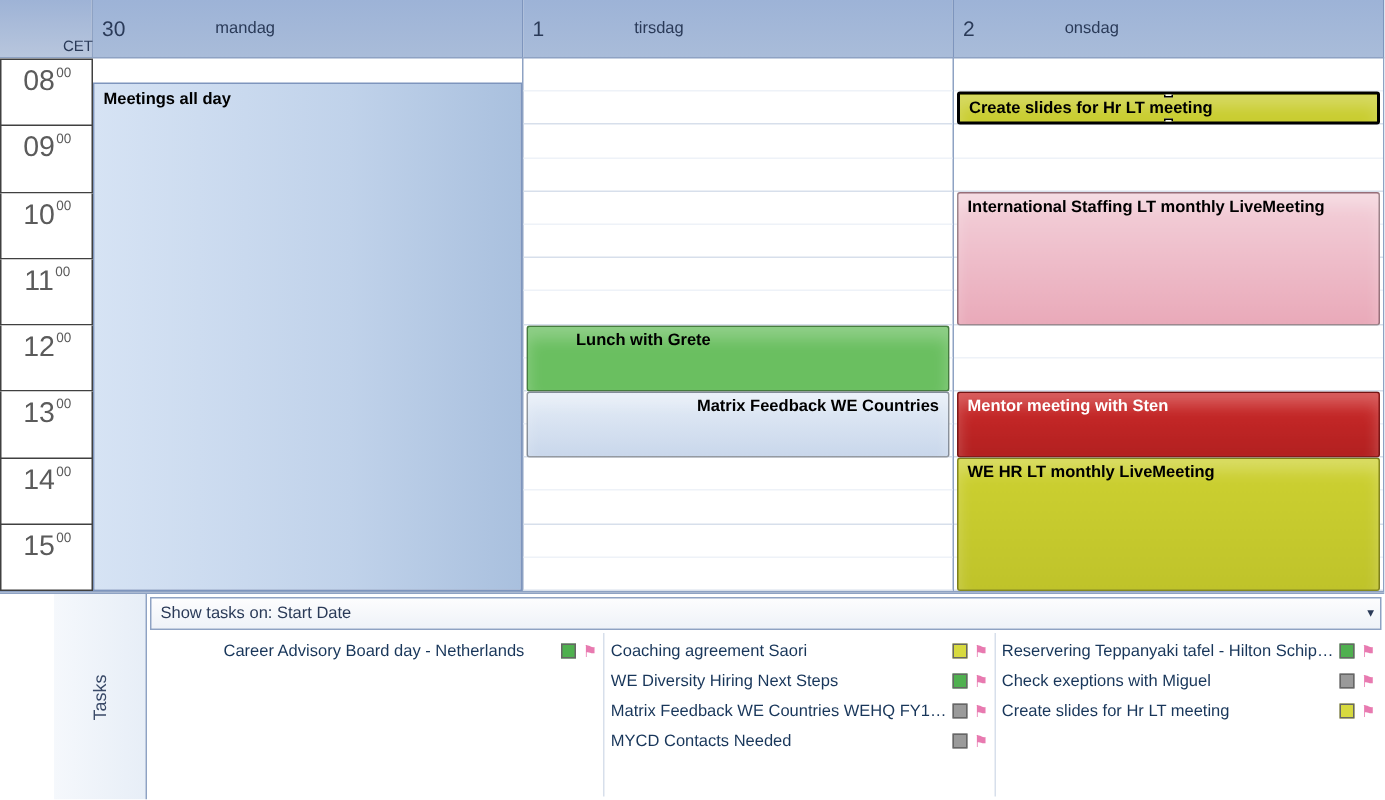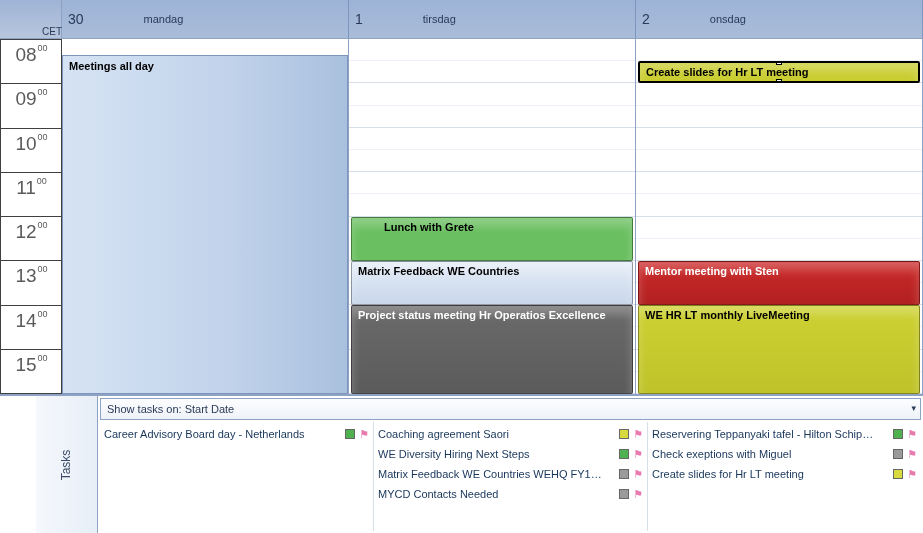--- a/index.html
+++ b/index.html
@@ -54,21 +54,21 @@
   .sel-handle{position:absolute;left:50%;width:6px;height:6px;background:#fff;border:1px solid #000;transform:translateX(-50%);}
   .sel-handle.top{top:-4px;} .sel-handle.bot{bottom:-4px;}
 
   
   .tasks-wrap{ flex:1; display:flex; border-top:1px solid #8ea2c3;padding-left:36px;}
   .tasks-side{ width:62px; border-right:1px solid #8ea2c3; background:linear-gradient(to right,#f5f8fc,#e7eef7); display:flex; align-items:center; justify-content:center;}
   .tasks-side span{ transform:rotate(-90deg); color:#3a4a68; font-size:12px;}
   .tasks-main{ flex:1; display:flex; flex-direction:column;}
   .tasks-header{ height:22px; border:1px solid #8ea2c3; margin:2px 2px 0 2px; background:linear-gradient(#fdfdfe,#eef2f8); display:flex; align-items:center; padding:0 6px; color:#2a3a58; position:relative;}
   .tasks-header .dd{position:absolute; right:4px; top:4px; font-size:9px; color:#2a3a58;}
-  .tasks-cols{ flex:1; display:flex; padding:2px;}
+  .tasks-cols{ flex:1; display:flex; padding:2px;margin-left:45px;}
   .tasks-col{ flex:1; border-right:1px solid #d7dfeb; padding:2px 4px;}
   .tasks-col:last-child{border-right:none;}
   .task-row{ display:flex; align-items:center; height:20px; gap:4px; color:#18365a;}
   .task-row .txt{ flex:1; white-space:nowrap; overflow:hidden; text-overflow:ellipsis;}
   .cat-box{ width:10px; height:10px; border:1px solid #666;}
   .cat-green{background:#4fb14f;} .cat-yellow{background:#d7da3e;} .cat-grey{background:#9a9a9a;}
   .flag{ color:#e87ab0; font-size:11px; position:relative;}
   .flag::before{content:"⚑"; color:#e87ab0;}
 </style>
 </head>
@@ -153,27 +153,24 @@
         <div class="slot half"></div>
           <div class="slot"></div>
         <div class="slot half"></div>
           <div class="slot"></div>
       </div>
 
       <div class="event ev-green bold" style="top:50.0%; height:12.5%;padding-left:32px;">
         <span>Lunch with Grete</span>
       </div>
 
-      <div class="event ev-lightblue" style="top:62.5%; height:12.5%;">
+      <div class="event ev-lightblue" style="top:62.5%; height:12.5%;text-align:right;">
         <span>Matrix Feedback WE Countries</span>
       </div>
 
-      <div class="event ev-dark" style="top:75%; height:25%;">
-        <span>Project status meeting Hr Operatios Excellence</span>
-      </div>
     </div>
 
     <div class="daycol-body">
       <div class="daycol-gridlines">
         <div class="slot half"></div>
           <div class="slot"></div>
         <div class="slot half"></div>
           <div class="slot"></div>
         <div class="slot half"></div>
           <div class="slot"></div>
@@ -188,20 +185,23 @@
         <div class="slot half"></div>
           <div class="slot"></div>
       </div>
 
       <div class="event ev-yellow-sel" style="top:6.25%; height:6.25%;">
         <span>Create slides for Hr LT meeting</span>
         <div class="sel-handle top"></div>
         <div class="sel-handle bot"></div>
       </div>
 
+      <div class="event ev-pink" style="top:25%; height:25%;">
+        <span>International Staffing LT monthly LiveMeeting</span>
+      </div>
 
       <div class="event ev-red" style="top:62.5%; height:12.5%;">
         <span>Mentor meeting with Sten</span>
       </div>
 
       <div class="event ev-olive" style="top:75%; height:25%;">
         <span>WE HR LT monthly LiveMeeting</span>
       </div>
     </div>
   </div>

